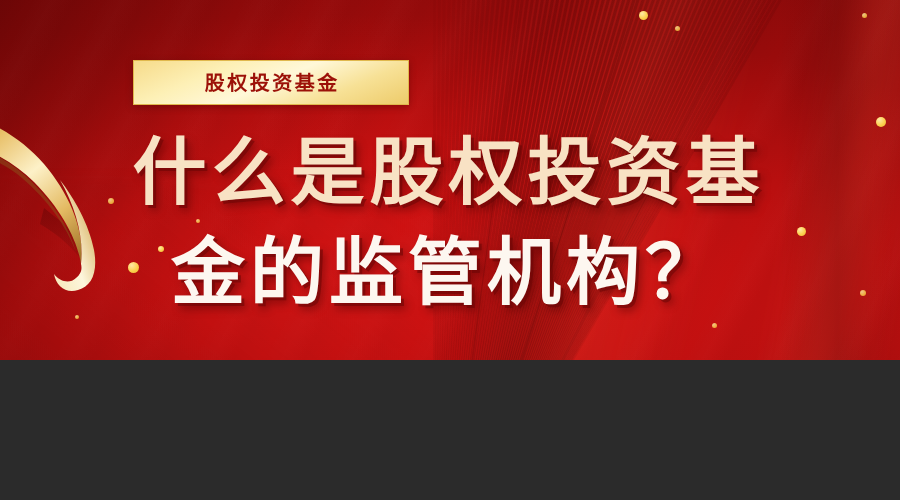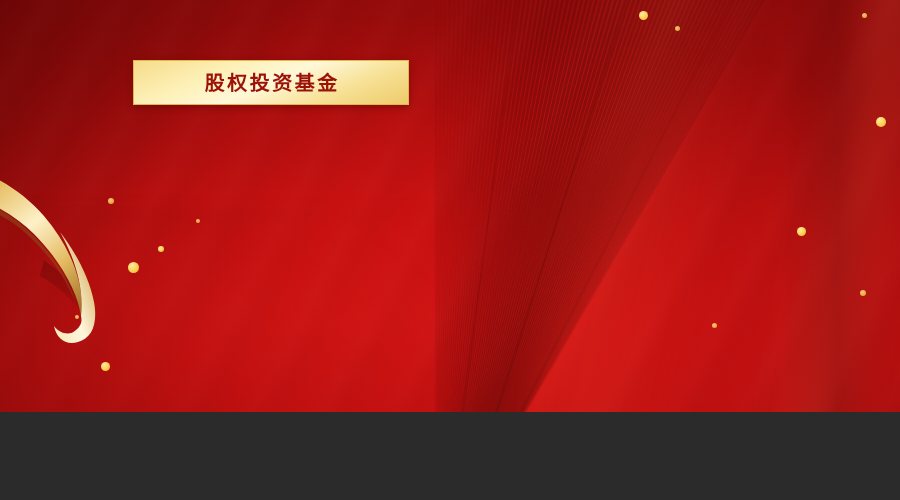--- a/index.html
+++ b/index.html
@@ -6,21 +6,21 @@
   html, body {
     margin: 0;
     padding: 0;
     background: #2b2b2b;
   }
   * { box-sizing: border-box; }
 
   .poster {
     position: relative;
     width: 900px;
-    height: 412px;
+    height: 360px;
     overflow: hidden;
     font-family: "Liberation Sans", "DejaVu Sans", sans-serif;
     background: #6d28d9;
     user-select: none;
   }
 
   
 
   
   .bg-base {
@@ -382,15 +382,19 @@
       <span class="dot dim" style="left: 746px; top: 478px; width: 6px; height: 6px;"></span>
       <span class="dot dim" style="left: 712px; top: 323px; width: 5px; height: 5px;"></span>
       <span class="dot" style="left: 876px; top: 117px; width: 10px; height: 10px;"></span>
       <span class="dot dim" style="left: 862px; top: 13px; width: 5px; height: 5px;"></span>
     </div>
 
   <div class="badge-top">
     <span class="badge-top-text">股权投资基金</span>
   </div>
 
+  <div class="headline">
+    <span class="hl-line hl-line1">什么是股权投资基</span>
+    <span class="hl-line hl-line2">金的监管机构？</span>
+  </div>
 
 
 </div>
 
 </body></html>

